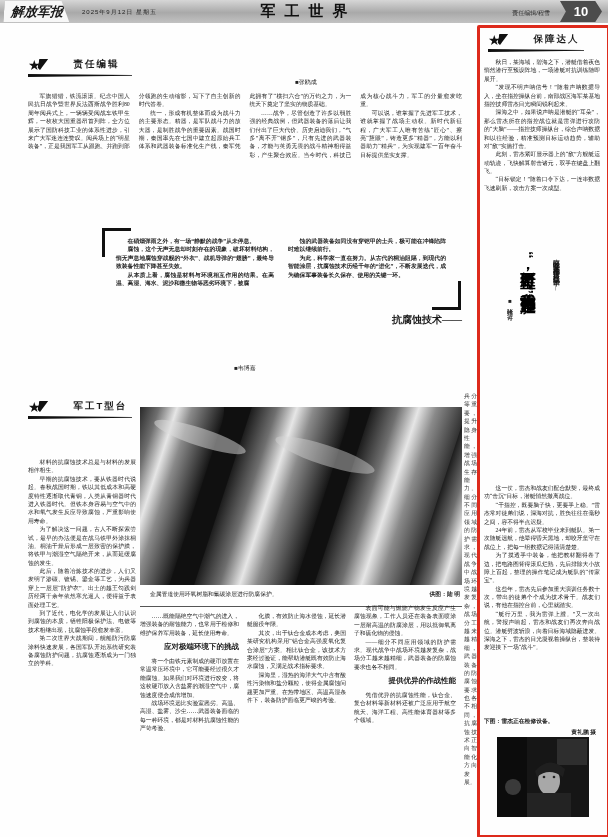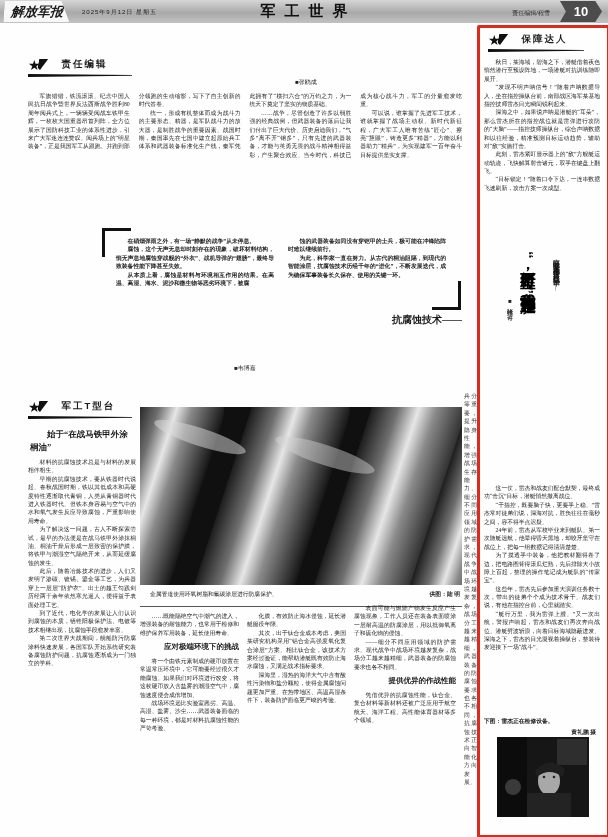--- a/index.html
+++ b/index.html
@@ -22,21 +22,21 @@
   .hpagenum{position:absolute;right:6px;top:1px;width:42px;height:21px;background:#4c4c4c;
             clip-path:polygon(0 0,84% 0,100% 50%,84% 100%,0 100%,14% 50%);
             color:#fff;font-family:"Liberation Sans",sans-serif;font-weight:bold;
             font-size:13px;line-height:21px;text-align:center;}
   
   .badge{position:absolute;height:22px;}
   .badge .star{font-size:14px;line-height:14px;color:#111;}
   .badge .flag{display:inline-block;width:9px;height:11px;background:#111;margin-left:-3px;
                clip-path:polygon(0 0,100% 0,35% 100%,0 78%);transform:skewX(-12deg);}
   .badge b{font-size:9.5px;font-family:"Liberation Sans",sans-serif;letter-spacing:2px;
-           vertical-align:3px;margin-left:0;padding-left:11px;}
+           vertical-align:3px;margin-left:12px;padding-left:11px;}
   .badge .rule{position:absolute;left:0;top:18px;height:3px;background:#111;
                clip-path:polygon(0 0,100% 30%,100% 60%,0 100%);}
   
   .bodytext{font-size:5.8px;line-height:1.45;text-align:justify;color:#1c1c1c;}
   .bodytext p{margin:0;text-indent:2em;}
   .cols4{column-count:4;column-gap:9px;}
   .headline1{position:absolute;left:150px;top:52px;width:312px;text-align:center;
              font-size:19px;font-weight:bold;letter-spacing:1px;color:#000;
              font-family:"Liberation Sans",sans-serif;}
   .byline{font-size:6px;color:#222;}
@@ -114,21 +114,20 @@
   </div>
 
   <div class="kicker2">抗腐蚀技术——</div>
   <div class="abs byline" style="left:28px;top:364px;width:434px;text-align:center;">■韦博嘉</div>
 
   <div class="badge" style="left:28px;top:398px;">
     <span class="star">★</span><span class="flag"></span>
     <b>军工T型台</b>
     <i class="rule" style="width:104px;"></i>
   </div>
-  <div class="subhead-rail">始于“在战马铁甲外涂桐油”</div>
   <div class="abs bodytext" style="left:28px;top:458px;width:108px;height:376px;overflow:hidden;">
       <p>材料的抗腐蚀技术总是与材料的发展相伴相生。</p>
       <p>早期的抗腐蚀技术，要从铁器时代说起。春秋战国时期，铁以其低成本和高硬度特性逐渐取代青铜，人类从青铜器时代进入铁器时代。但铁本身容易与空气中的水和氧气发生反应导致腐蚀，严重影响使用寿命。</p>
       <p>为了解决这一问题，古人不断探索尝试，最早的办法便是在战马铁甲外涂抹桐油。桐油干燥后形成一层致密的保护膜，将铁甲与潮湿空气隔绝开来，从而延缓腐蚀的发生。</p>
       <p>此后，随着冶炼技术的进步，人们又发明了渗碳、镀锡、鎏金等工艺，为兵器穿上一层层“防护衣”。出土的越王勾践剑历经两千余年依然寒光逼人，便得益于表面处理工艺。</p>
       <p>到了近代，电化学的发展让人们认识到腐蚀的本质，牺牲阳极保护法、电镀等技术相继出现，抗腐蚀手段愈发丰富。</p>
       <p>第二次世界大战期间，舰船防污防腐涂料快速发展，各国军队开始系统研究装备腐蚀防护问题，抗腐蚀逐渐成为一门独立的学科。</p>
     </div>
 
   <div class="abs" style="left:140px;top:407px;width:322px;height:178px;">

